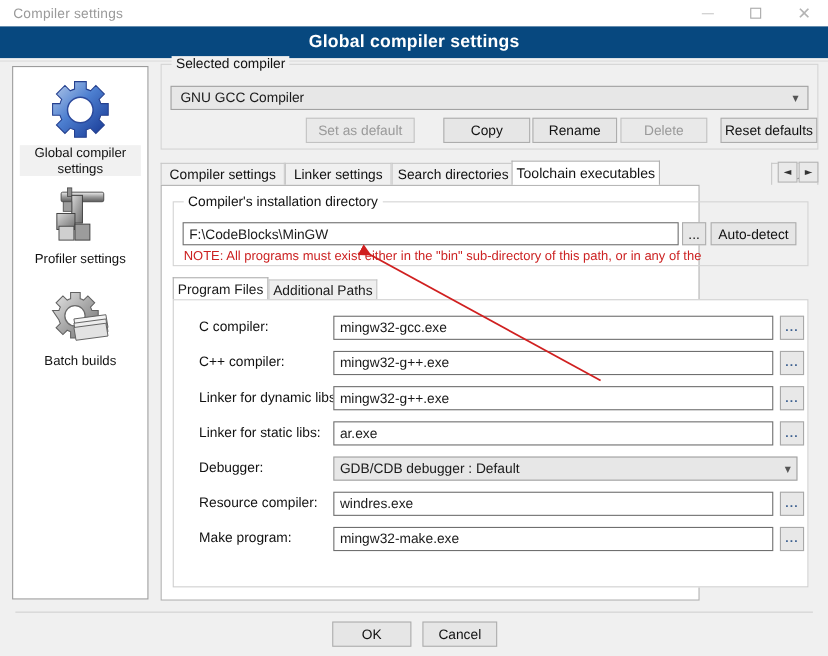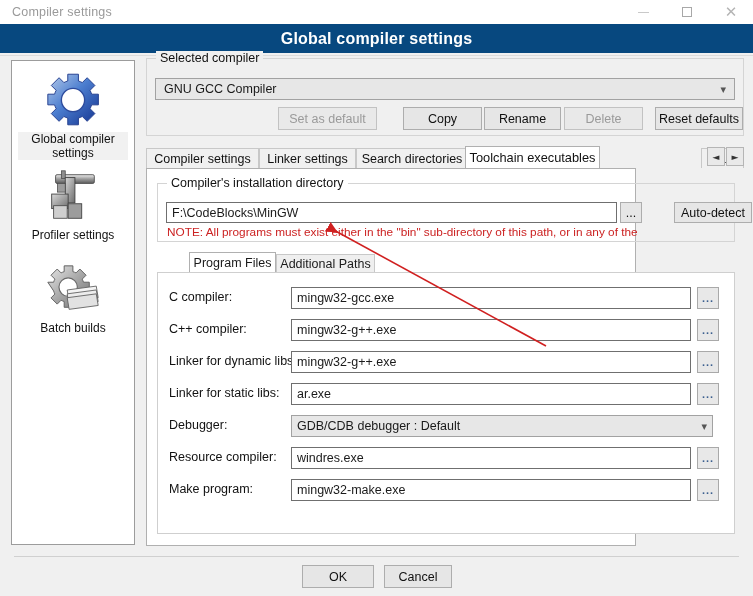--- a/index.html
+++ b/index.html
@@ -122,42 +122,42 @@
     position:absolute; left:10px; top:14px; width:578px; height:59px;
     border:1px solid #d4d4d4;
   }
   #grp-instdir > .gb-title{ background:#ffffff; }
   #instpath{
     position:absolute; left:8px; top:18px; width:451px; height:21px;
     background:#ffffff; border:1px solid #6f6f6f;
     display:flex; align-items:center; padding:0 5px; font-size:12.5px;
   }
   #b-browse-dir{ position:absolute; left:462px; top:18px; width:22px; height:21px; }
-  #b-autodetect{ position:absolute; left:516px; top:18px; width:78px; height:21px; }
+  #b-autodetect{ position:absolute; left:488px; top:18px; width:78px; height:21px; }
   #instnote{
     position:absolute; left:9px; top:41px; width:566px;
     font-size:11.8px; color:#cc2222; white-space:nowrap;
   }
 
   
   #innertabs{ position:absolute; left:10px; top:83px; width:578px; height:20px; }
   .itab{
     position:absolute; top:2px; height:18px; background:#efefef;
     border:1px solid #c8c8c8; border-bottom:none;
     display:flex; align-items:center; justify-content:center;
-    font-size:12.5px; padding:0 8px; white-space:nowrap;margin-left:32px;
+    font-size:12.5px; padding:0 8px; white-space:nowrap;
   }
   .itab.active{ top:0; height:20px; background:#ffffff; border-color:#b0b0b0; z-index:4; }
 
   #innerpage{
     position:absolute; left:10px; top:103px; width:578px; height:262px;
     background:#ffffff; border:1px solid #cfcfcf;
   }
 
-  .frow{ position:absolute; left:0; width:578px; height:22px; }
+  .frow{ position:absolute; left:12px; width:578px; height:22px; }
   .flabel{
     position:absolute; left:11px; top:3px; font-size:12.5px; color:#111; white-space:nowrap;
   }
   .finput{
     position:absolute; left:133px; width:400px; height:22px;
     background:#ffffff; border:1px solid #6f6f6f;
     display:flex; align-items:center; padding:0 5px; font-size:12.5px;
   }
   .finput.combo{ background:#e7e7e7; border:1px solid #a2a2a2; }
   .finput.combo .chev{ margin-left:auto; color:#555; font-size:11px; font-family:"DejaVu Sans", sans-serif;}

